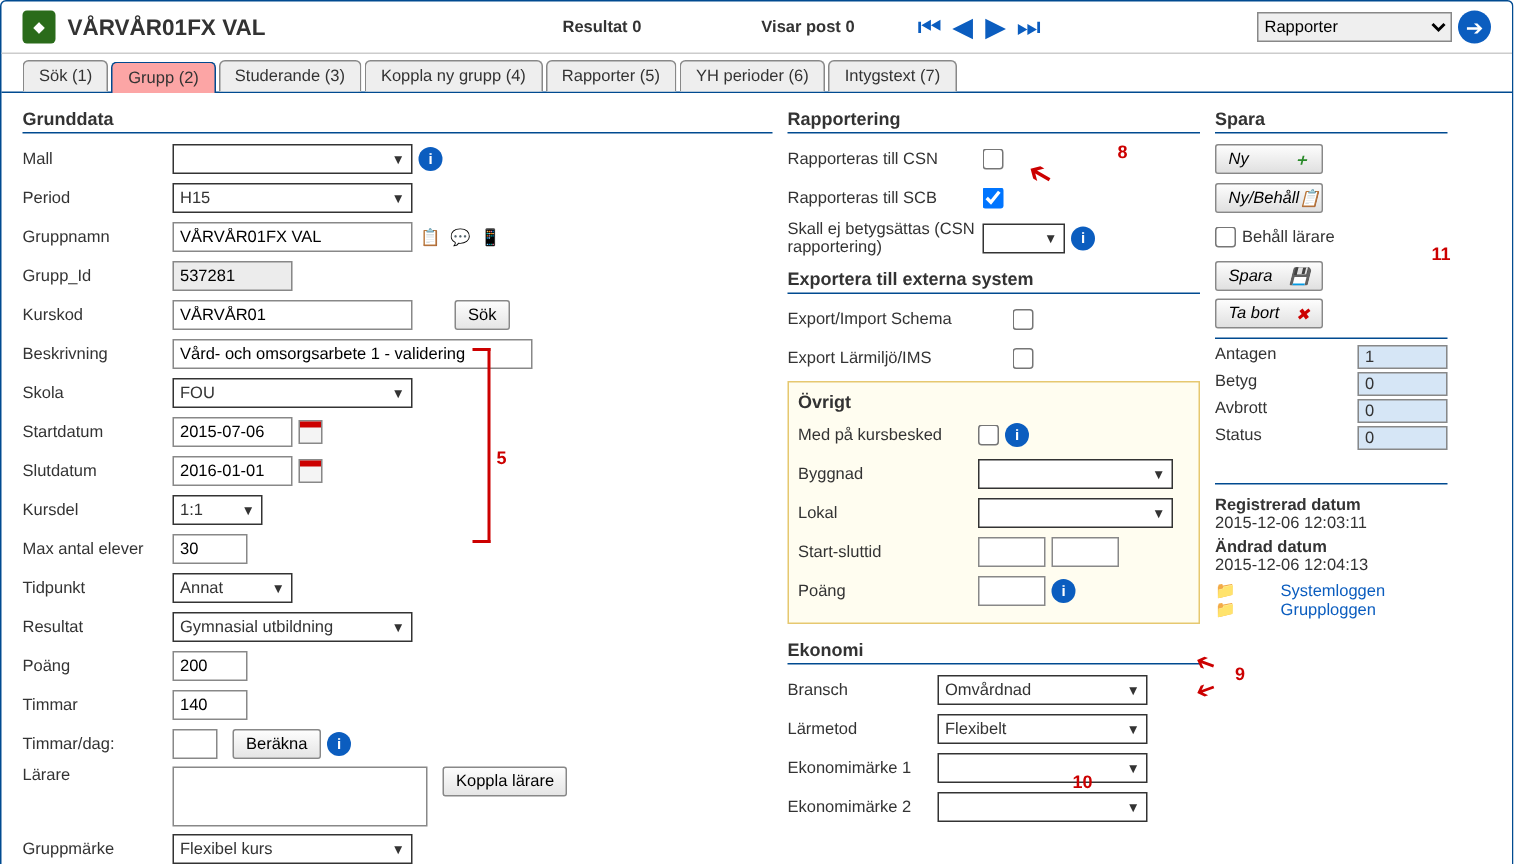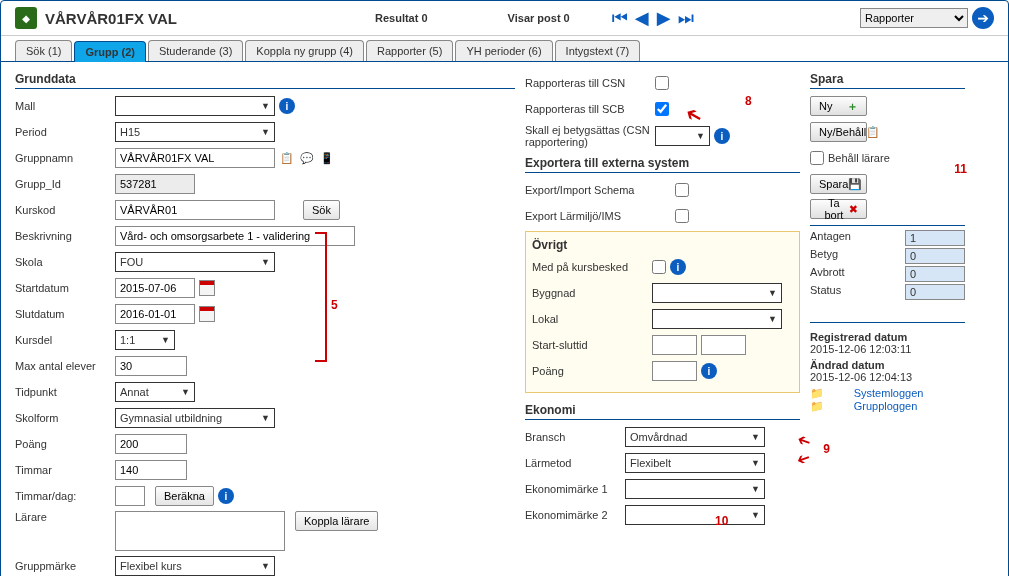--- a/index.html
+++ b/index.html
@@ -6,40 +6,40 @@
 body { font-size: 11px; color: #333; background: #fff; width: 1009px; }
 .container { border: 1px solid #004a90; border-radius: 4px; }
 .header { display: flex; align-items: center; padding: 6px 14px; border-bottom: 1px solid #ccc; }
 .logo { width: 22px; height: 22px; background: #2a6b1a; border-radius: 3px; margin-right: 8px; display:flex;align-items:center;justify-content:center;color:#fff;font-size:10px; }
 .title { font-size: 15px; font-weight: bold; flex: 0 0 330px; }
 .resultat { font-size: 11px; font-weight: bold; margin-right: 80px; }
 .visar { font-size: 11px; font-weight: bold; }
 .nav-arrows { margin-left: 40px; display:flex; gap:2px; }
 .arrow { width:20px; height:20px; color:#0b5dbf; display:flex;align-items:center;justify-content:center; font-size:18px; cursor:pointer; }
 .right-header { margin-left: auto; display: flex; align-items:center; }
-.rapporter-sel { width:108px; height:20px; font-size:11px; border:1px solid #888; }
+.rapporter-sel { width:130px; height:20px; font-size:11px; border:1px solid #888; }
 .go-btn { width:22px;height:22px; background:#0b5dbf; color:#fff; border-radius:50%; margin-left:4px; display:flex;align-items:center;justify-content:center;font-size:14px;cursor:pointer; }
 .tabs { display:flex; padding: 4px 14px 0; border-bottom:1px solid #004a90; gap:2px; }
 .tab { border:1px solid #888; border-bottom:none; border-radius:4px 4px 0 0; padding:4px 10px; font-size:11px; cursor:pointer; background:#eee; }
-.tab.active { background:#0ea5e9; border-color:#004a90; position:relative; top:1px; font-weight:bold; }
+.tab.active { background:#fca5a5; border-color:#004a90; position:relative; top:1px; font-weight:normal; }
 .content { display:flex; padding:10px 14px; gap:10px; }
 .col1 { flex: 0 0 500px; position:relative; }
 .col2 { flex: 0 0 275px; }
 .col3 { flex: 0 0 155px; }
 .section-title { font-weight:bold; font-size:12px; border-bottom:1px solid #004a90; padding-bottom:2px; margin-bottom:6px; }
 .row { display:flex; align-items:center; margin-bottom:4px; min-height:22px; }
 .label { flex:0 0 100px; font-size:11px; }
 .input-text { border:1px solid #888; height:20px; padding:2px 4px; font-size:11px; width:160px; }
 .input-text.sm { width:80px; }
-.input-text.xs { width:72px; }
+.input-text.xs { width:50px; }
 .select-box { border:1px solid #333; height:20px; padding:0 4px; font-size:11px; background:#fff; display:flex; align-items:center; justify-content:space-between; width:160px; }
 .select-box.sm { width:60px; }
 .select-box .caret { font-size:9px; }
 .btn { border:1px solid #888; background:linear-gradient(#fdfdfd,#e5e5e5); padding:2px 8px; font-size:11px; cursor:pointer; border-radius:2px; height:20px; display:inline-flex; align-items:center; }
-.btn.save { background:linear-gradient(#fdfdfd,#e0e0e0); width:57px; }
+.btn.save { background:linear-gradient(#fdfdfd,#e0e0e0); width:72px;font-style:italic; }
 .icon { width:16px;height:16px;display:inline-flex;align-items:center;justify-content:center; margin-left:4px; }
 .info-icon { width:16px;height:16px;border-radius:50%;background:#0b5dbf;color:#fff;display:inline-flex;align-items:center;justify-content:center;font-size:10px;font-weight:bold; }
 .readonly { background:#ececec; }
 .textarea { border:1px solid #888; width:170px; height:40px; font-size:11px; padding:2px; resize:none; }
 .red-num { color:#c00; font-weight:bold; font-size:12px; position:absolute; }
 .red-arrow { color:#c00; font-size:20px; }
 fieldset.ovrigt { border:1px solid #e6c870; background:#fffdf0; padding:6px; margin-bottom:10px; }
 .ovrigt .row .label { flex:0 0 120px; }
 .cb { width:14px;height:14px; }
 .stat-row { display:flex; justify-content:space-between; margin-bottom:2px; }
@@ -157,21 +157,21 @@
         <input class="input-text xs" value="30" style="">
       </div>
       <div class="row">
         <div class="label">Tidpunkt</div>
         <div class="select-box" style="width:80px">
             <span>Annat</span>
             <span class="caret">▼</span>
           </div>
       </div>
       <div class="row">
-        <div class="label">Skolform</div>
+        <div class="label">Resultat</div>
         <div class="select-box">
             <span>Gymnasial utbildning</span>
             <span class="caret">▼</span>
           </div>
       </div>
       <div class="row">
         <div class="label">Poäng</div>
         <input class="input-text xs" value="200" style="">
       </div>
       <div class="row">
@@ -196,20 +196,21 @@
             <span class="caret">▼</span>
           </div>
       </div>
 
     </div>
 
     <div class="col2" style="position:relative">
       <div class="red-num" style="left:220px;top:22px">8</div>
       <span class="red-arrow" style="position:absolute;left:160px;top:32px;transform:rotate(210deg)">➔</span>
 
+      <div class="section-title">Rapportering</div>
       <div class="row">
           <div class="label" style="flex:0 0 130px">Rapporteras till CSN</div>
           <input type="checkbox" class="cb" style="">
         </div>
       <div class="row">
           <div class="label" style="flex:0 0 130px">Rapporteras till SCB</div>
           <input type="checkbox" class="cb" checked="" style="">
         </div>
       <div class="row">
           <div class="label" style="flex:0 0 130px;line-height:1.1">Skall ej betygsättas (CSN rapportering)</div>

